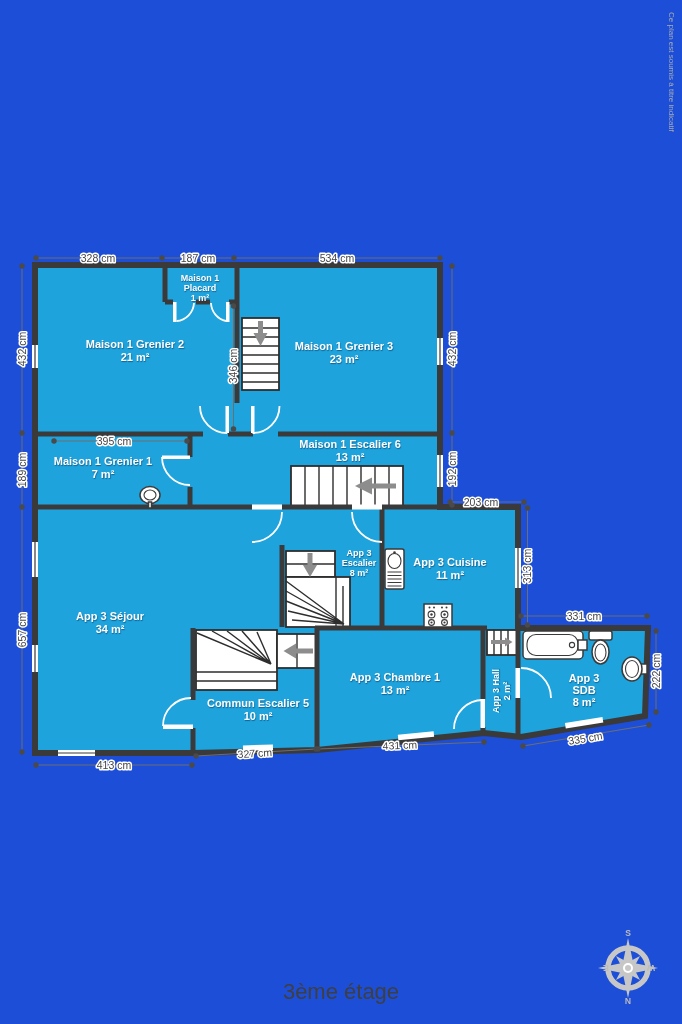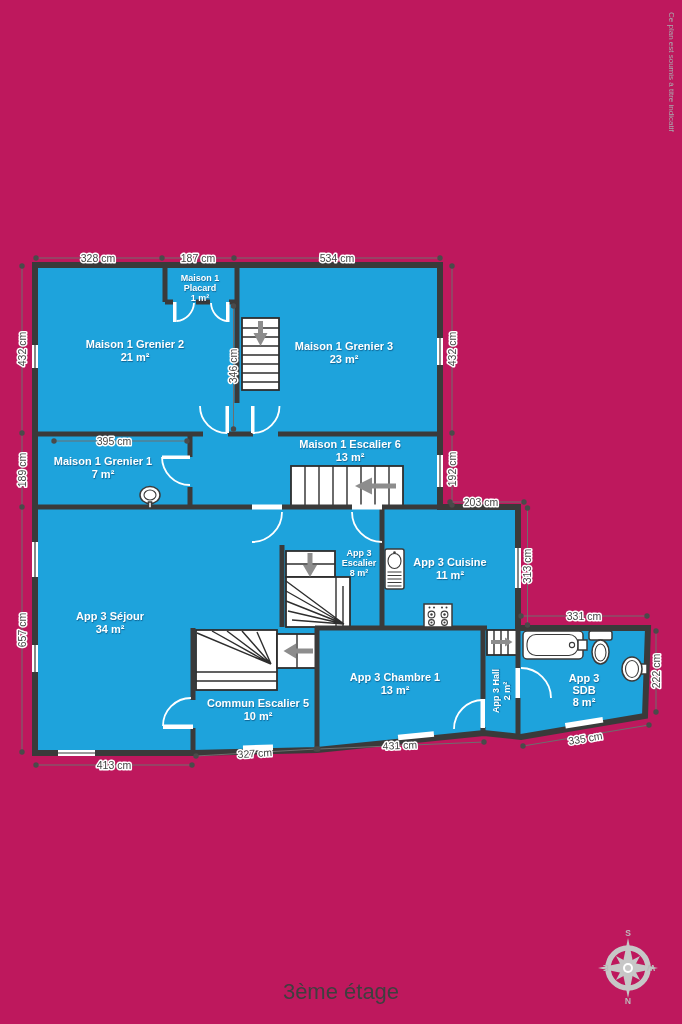--- a/index.html
+++ b/index.html
@@ -1,16 +1,16 @@
 <!DOCTYPE html>
 <html style="--room_fill: #1ea3dc; --wall: #3a3a3a; --dim: #454545; --room_text: #ffffff; --compass: #c7c7c7; --title_text: #3f3f3f; --disclaimer_text: #a8abae;"><head>
 <meta charset="utf-8">
 <style>
   html,body{margin:0;padding:0;background:#ffffff;}
-  .page{position:relative;width:682px;height:1024px;background:#be185d;overflow:hidden;
+  .page{position:relative;width:682px;height:1024px;background:#1d4ed8;overflow:hidden;
         font-family:"Liberation Sans",sans-serif;}
   svg{display:block;}
   .room-fill{fill:var(--room_fill,#1ea3dc);stroke:none;}
   .wall-outer{fill:none;stroke:var(--wall,#3a3a3a);stroke-width:6;stroke-linejoin:miter;}
   .wall{fill:none;stroke:var(--wall,#3a3a3a);stroke-width:5;stroke-linecap:butt;}
   .stair-box{fill:#ffffff;stroke:#2e2e2e;stroke-width:1.8;}
   .stair-line{fill:none;stroke:#2e2e2e;stroke-width:1.4;}
   .stair-arrow{fill:#8d8d8d;stroke:none;}
   .fixture{fill:#ffffff;stroke:#3a3a3a;stroke-width:1.5;}
   .fixture-thin{fill:none;stroke:#3a3a3a;stroke-width:1.1;}

